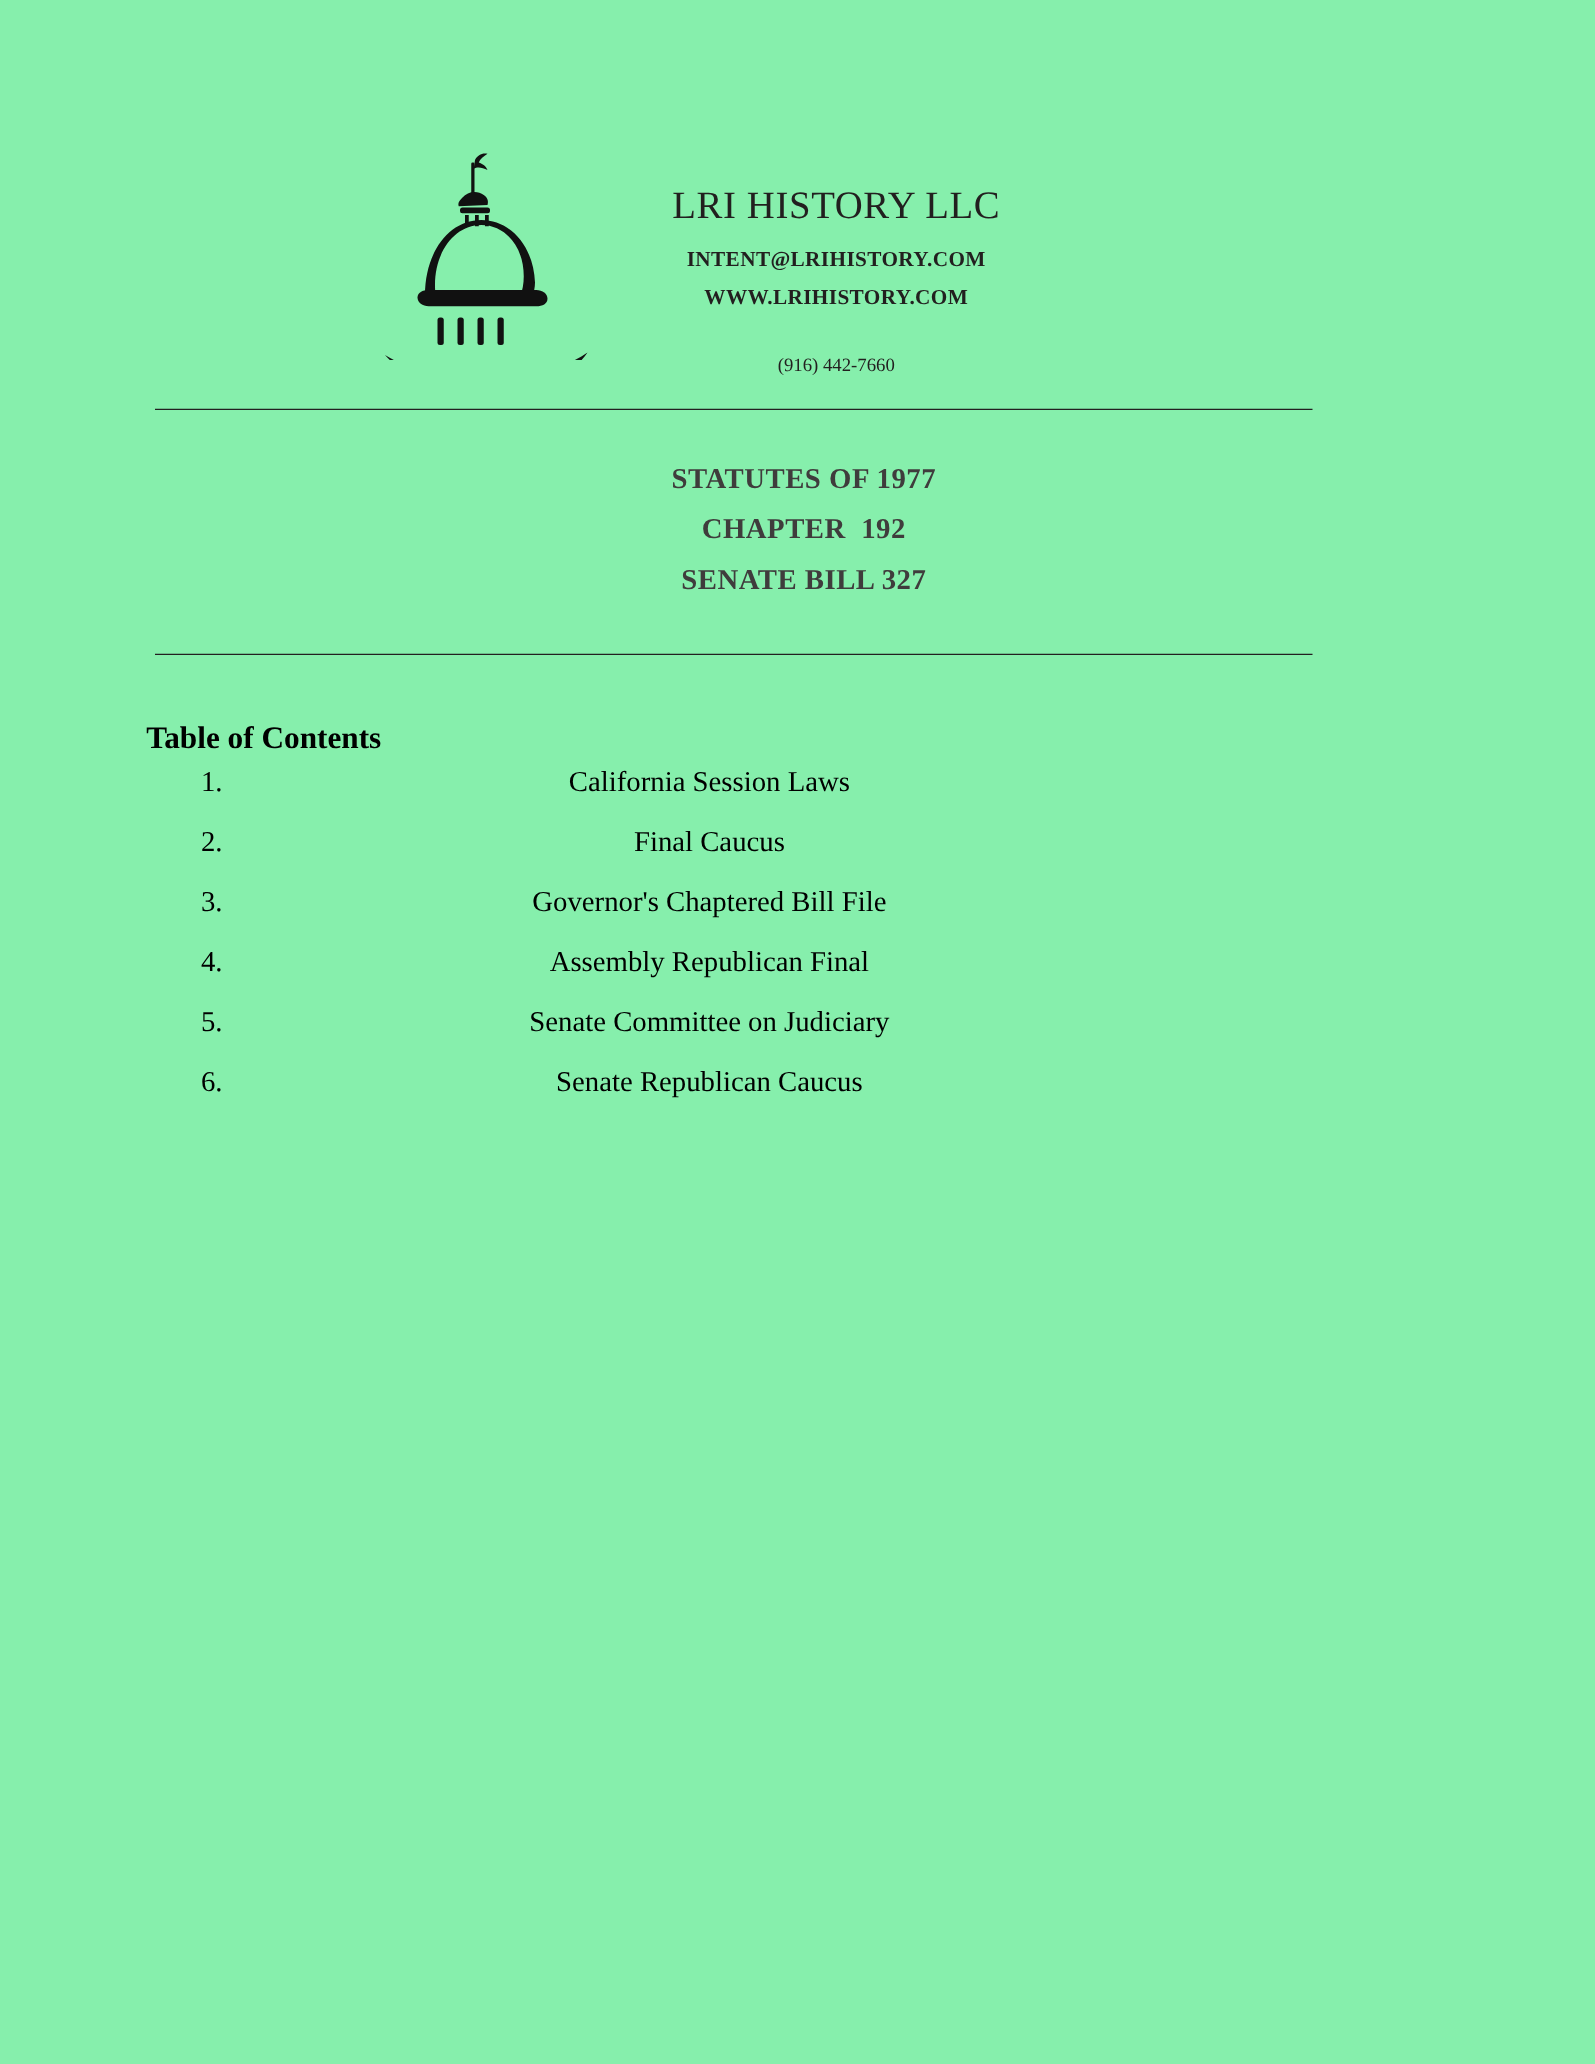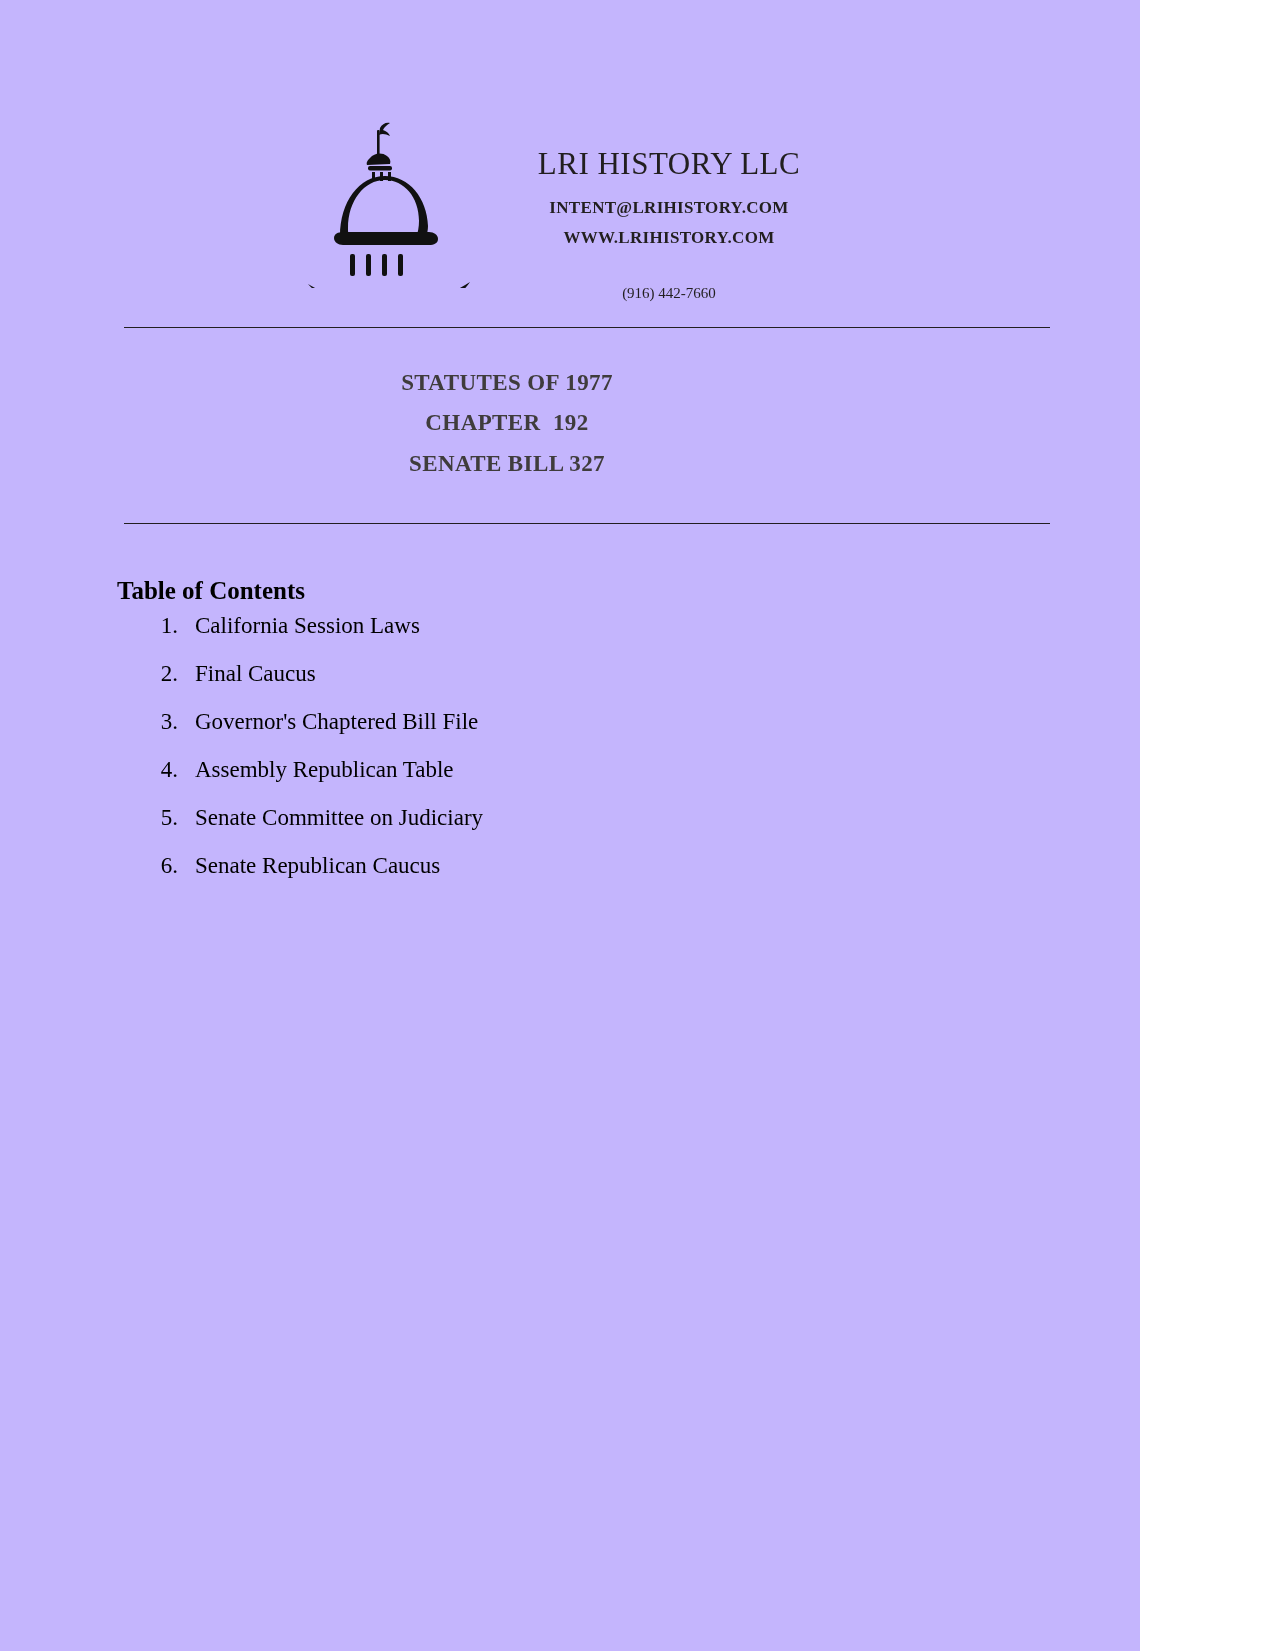--- a/index.html
+++ b/index.html
@@ -12,23 +12,23 @@
     height: 1651px;
     font-family: "Liberation Serif", serif;
     color: #000000;
     position: relative;
     overflow: hidden;
   }
 
   .page {
     position: absolute;
     left: 0; top: 0;
-    width: 1140px;
+    width: 1276px;
     height: 1651px;
-    background: #c4b5fd;
+    background: #86efac;
   }
 
   
   .letterhead {
     position: absolute;
     left: 124px;
     top: 118px;
     width: 930px;
     display: flex;
     flex-direction: row;
@@ -143,20 +143,21 @@
 
   .toc-num {
     width: 38px;
     flex: 0 0 38px;
     text-align: right;
     padding-right: 17px;
   }
 
   .toc-label {
     flex: 1 1 auto;
+    text-align: center;
   }
 </style>
 </head>
 <body>
 
 <div class="page">
 
   <div class="letterhead">
 
     <div class="logo-wrap">
@@ -213,21 +214,21 @@
     <li class="toc-item">
       <span class="toc-num">2.</span>
       <span class="toc-label">Final Caucus</span>
     </li>
     <li class="toc-item">
       <span class="toc-num">3.</span>
       <span class="toc-label">Governor's Chaptered Bill File</span>
     </li>
     <li class="toc-item">
       <span class="toc-num">4.</span>
-      <span class="toc-label">Assembly Republican Table</span>
+      <span class="toc-label">Assembly Republican Final</span>
     </li>
     <li class="toc-item">
       <span class="toc-num">5.</span>
       <span class="toc-label">Senate Committee on Judiciary</span>
     </li>
     <li class="toc-item">
       <span class="toc-num">6.</span>
       <span class="toc-label">Senate Republican Caucus</span>
     </li>
   </ol>

